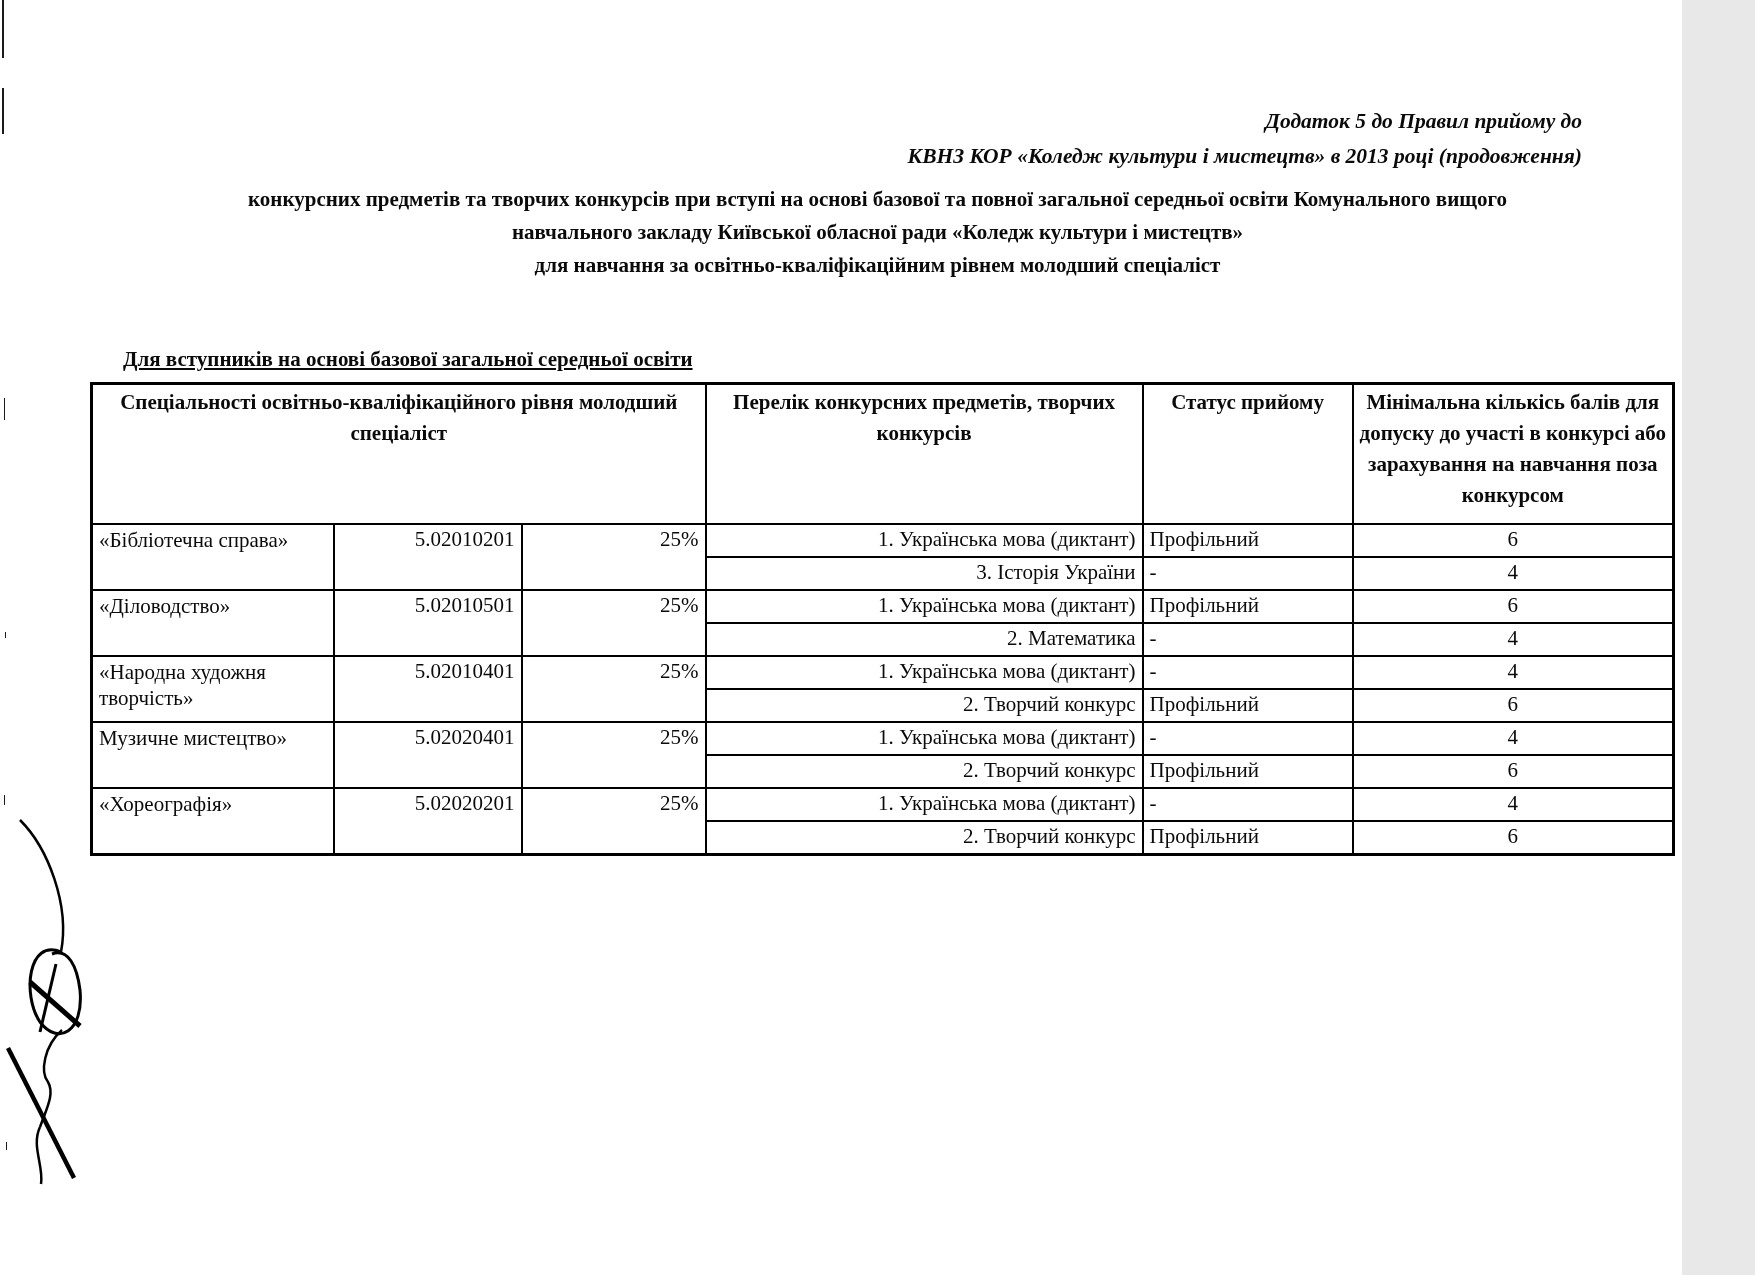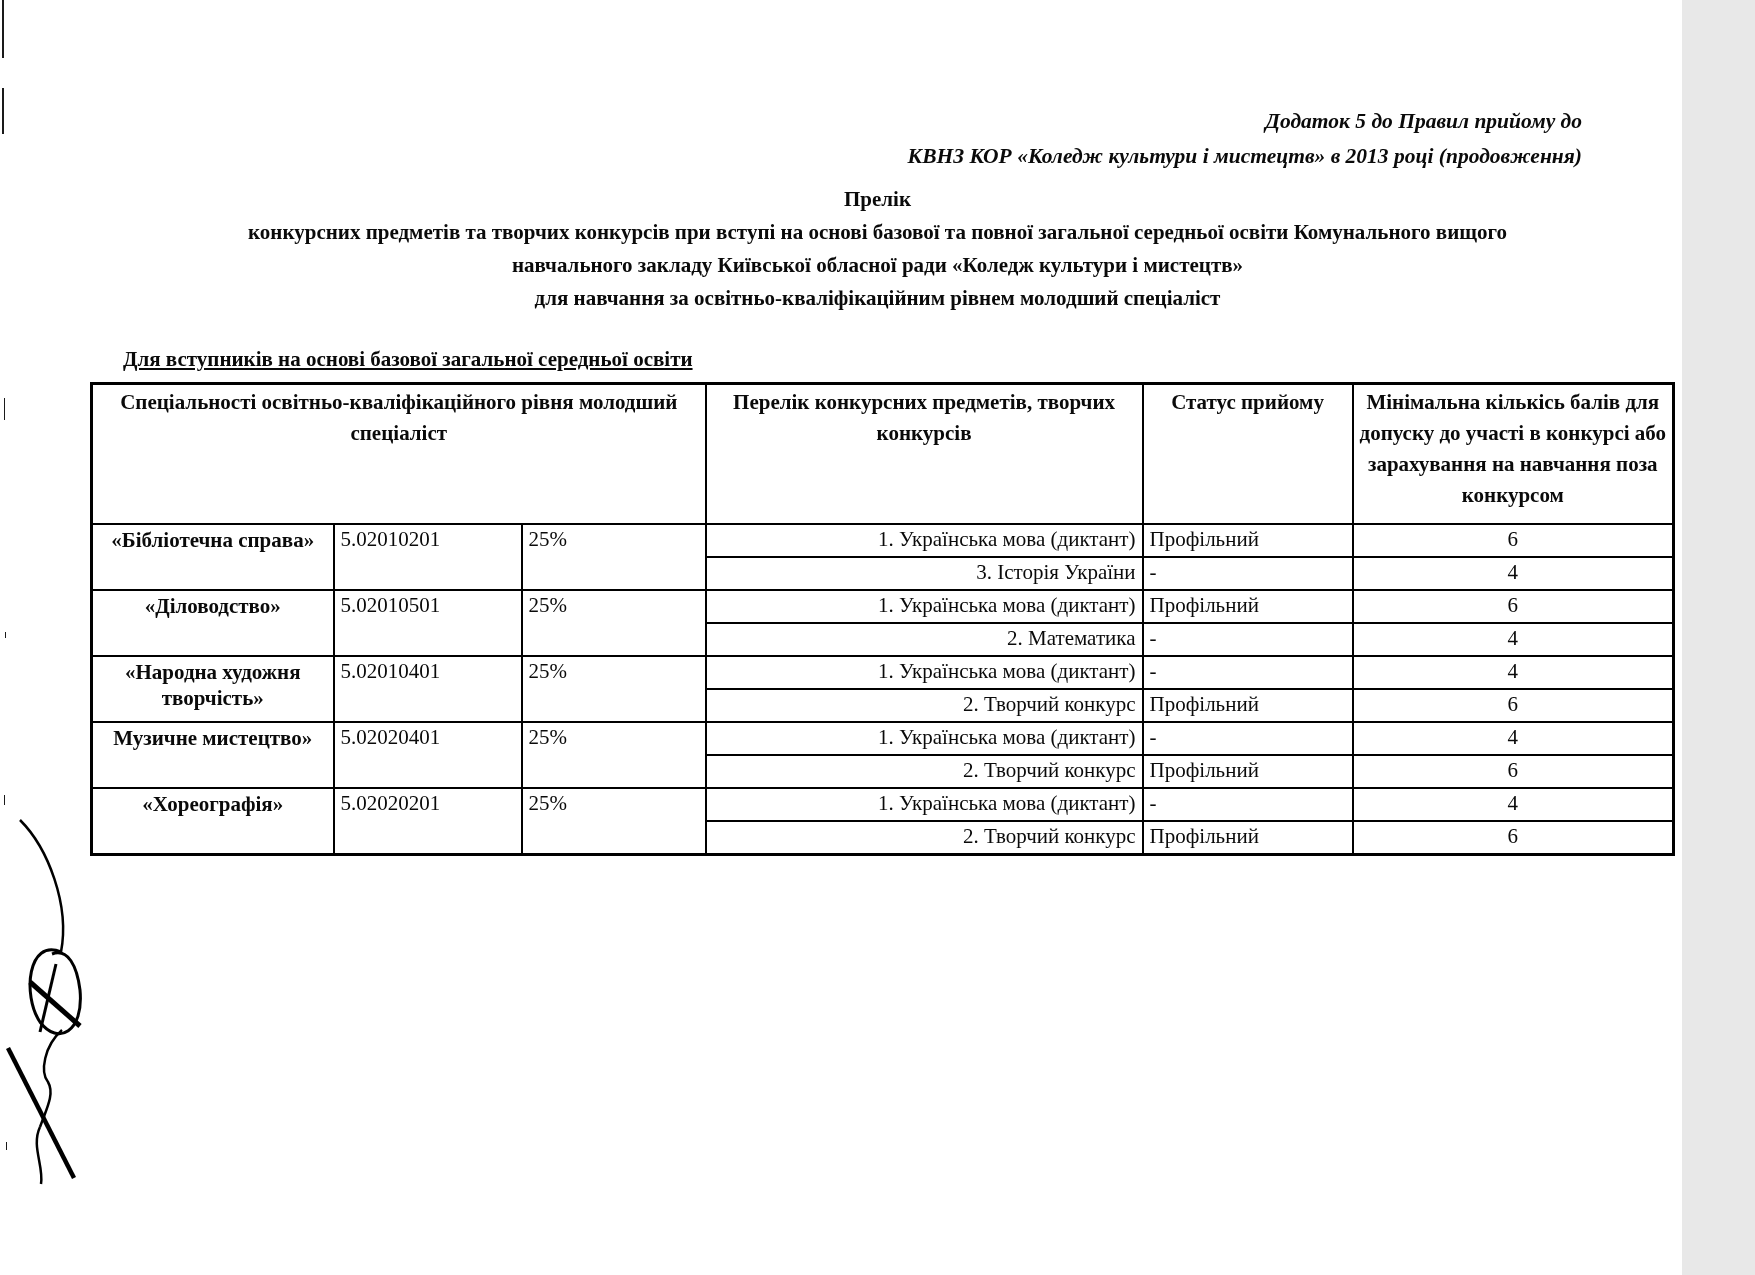--- a/index.html
+++ b/index.html
@@ -65,27 +65,26 @@
   table.doc-table { border: 3px solid #000; }
   th.h-cell {
     font-weight: bold;
     text-align: center;
     line-height: 31px;
     padding-top: 5px;
     height: 134px;
   }
   tr.body-row { height: 33px; }
   td.spec {
-    font-weight: bold;
-    text-align: center;
+    font-weight: normal;
     line-height: 26px;
     padding-top: 4px;
   }
   td.code, td.pct {
-    text-align: left;
+    text-align: right;
     padding-top: 4px;
   }
   td.subj { text-align: right; padding-left: 10px; }
   td.stat { text-align: left; }
   td.score { text-align: center; }
   
   .scan-mark { position: absolute; background: #1a1a1a; }
   
   .signature {
     position: absolute;
@@ -106,21 +105,20 @@
   <div class="scan-mark" style="left:5px; top:632px; width:1px; height:6px;"></div>
   <div class="scan-mark" style="left:4px; top:795px; width:1px; height:10px;"></div>
   <div class="scan-mark" style="left:6px; top:1142px; width:1px; height:8px;"></div>
 
   <div class="doc-ref">
     <div>Додаток 5  до Правил прийому до</div>
     <div>КВНЗ КОР «Коледж культури і мистецтв» в 2013 році (продовження)</div>
   </div>
 
   <div class="doc-title">
-    <div>Прелік</div>
     <div>конкурсних предметів та творчих конкурсів при вступі на основі базової та повної загальної середньої освіти Комунального вищого</div>
     <div>навчального закладу Київської обласної ради «Коледж культури і мистецтв»</div>
     <div>для навчання за освітньо-кваліфікаційним рівнем молодший спеціаліст</div>
   </div>
 
   <div class="section-label">Для вступників на основі базової загальної середньої освіти</div>
 
   <table class="doc-table">
     <colgroup>
       <col style="width:242px">

